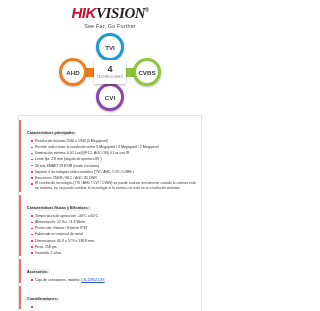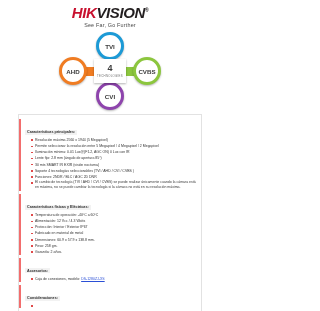--- a/index.html
+++ b/index.html
@@ -19,21 +19,21 @@
   .logo {
     font-family: "Liberation Sans", sans-serif;
     font-weight: bold;
     font-style: italic;
     font-size: 15px;
     letter-spacing: -0.4px;
     line-height: 1;
     white-space: nowrap;
   }
   .logo .hik { color: #c8102e; margin-top: 14px; }
-  .logo .vision { color: #231f20; }
+  .logo .vision { color: #231f20; font-family: Liberation Serif, serif; }
   .logo .tm { font-size: 5px; vertical-align: super; color: #231f20; font-style: normal; }
   .tagline {
     margin-top: 2px;
     font-size: 5.4px;
     color: #4a4a4a;
     letter-spacing: 0.2px;
   }
 
   
   .diagram {

